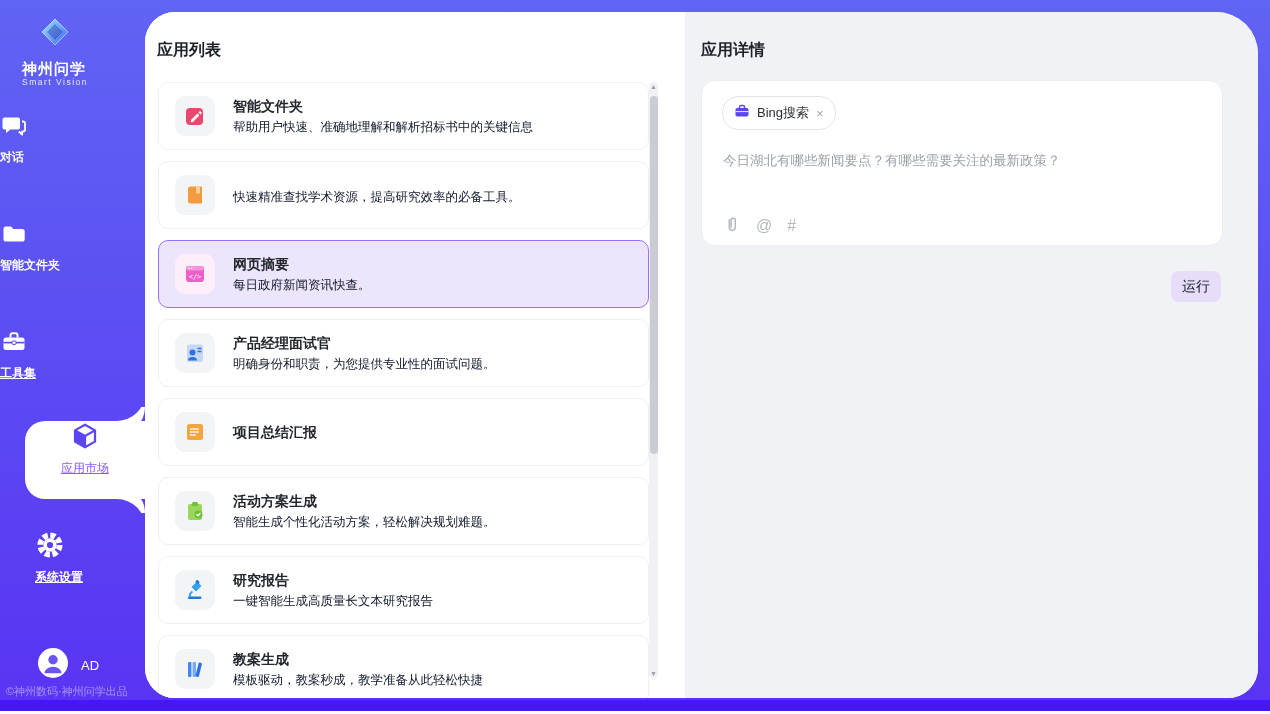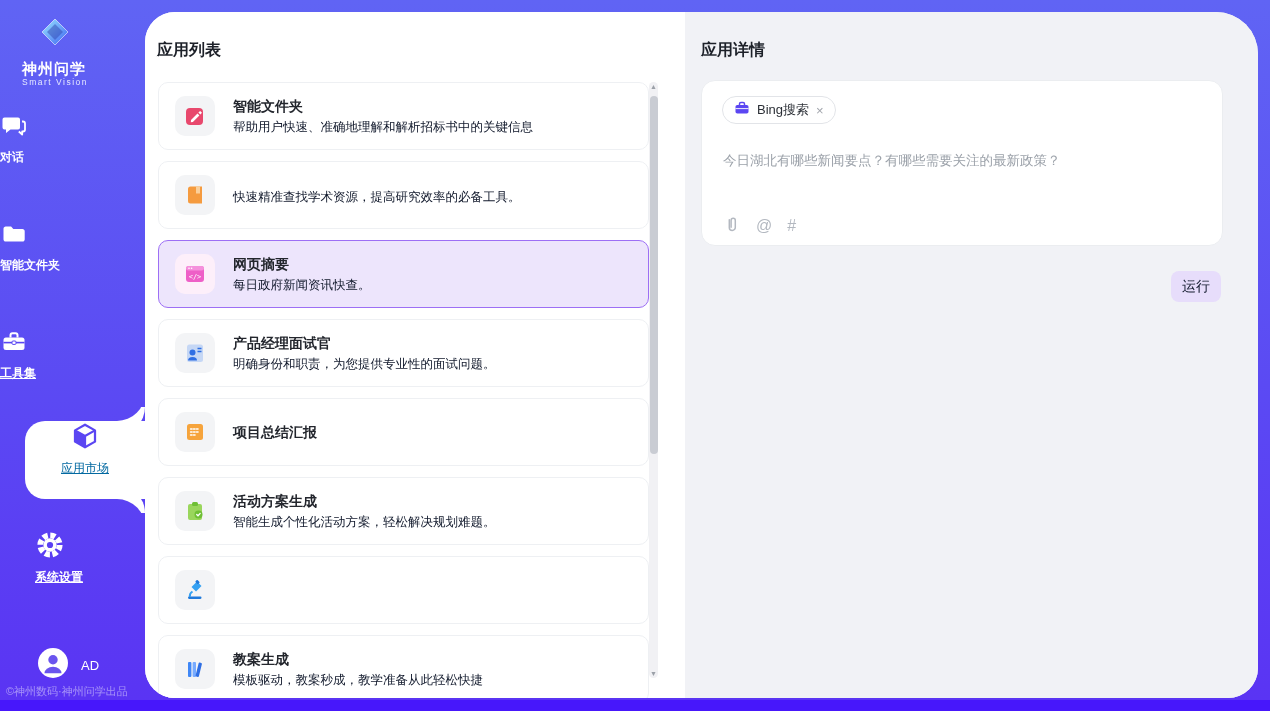--- a/index.html
+++ b/index.html
@@ -27,21 +27,21 @@
   .ni-tools  { top:328px; }
   .ni-gear   { top:530px;padding-left:35px; }
 
   
   .active-tab { position:absolute; left:25px; top:421px; width:120px; height:78px;
                 background:#ffffff; border-radius:20px 0 0 20px; text-align:center; cursor:pointer; }
   .active-tab::before { content:""; position:absolute; right:0; top:-28px; width:28px; height:28px;
                 background:transparent; border-bottom-right-radius:28px; box-shadow:0 14px 0 0 #ffffff; }
   .active-tab::after { content:""; position:absolute; right:0; bottom:-28px; width:28px; height:28px;
                 background:transparent; border-top-right-radius:28px; box-shadow:0 -14px 0 0 #ffffff; }
-  .active-tab .nav-label { color:#0369a1; text-decoration:underline; }
+  .active-tab .nav-label { color:#8b5cf6; text-decoration:underline; }
   .active-tab .nico { margin-top:9px; }
 
   .user-row { position:absolute; left:38px; top:648px; display:flex; align-items:center; gap:13px; cursor:pointer; }
   .user-name { color:#ffffff; font-size:13px; }
   .sidebar-footer { position:absolute; left:6px; top:684px; color:rgba(255,255,255,.45); font-size:11px; white-space:nowrap; }
 
   
   .content { position:absolute; left:145px; top:12px; width:1113px; height:686px;
              border-radius:30px 42px 30px 30px; overflow:hidden; display:flex; background:#f1f2f6; }
   .panel-list { position:relative; width:540px; background:#ffffff; flex:none; }
@@ -63,21 +63,21 @@
   
   .scrollbar { position:absolute; right:27px; top:70px; bottom:20px; width:9px;
                background:#f1f1f4; border-radius:5px; }
   .sb-arrow { position:absolute; left:0; width:9px; text-align:center; font-size:7px; color:#9ba0a8; cursor:pointer; }
   .sb-up { top:1px; } .sb-down { bottom:1px; }
   .sb-thumb { position:absolute; left:0.5px; top:14px; width:8px; height:358px; background:#c9ccd3; border-radius:4px; cursor:pointer; }
 
   
   .detail-card { position:absolute; left:16px; top:68px; width:522px; height:166px; background:#ffffff;
                  border:1px solid #ebedf0; border-radius:14px; }
-  .tag { position:absolute; left:20px; top:15px; height:28px; display:inline-flex; align-items:center;
+  .tag { position:absolute; left:20px; top:15px; height:34px; display:inline-flex; align-items:center;
          gap:7px; border:1px solid #e2e4e8; border-radius:16px; padding:0 11px; background:#fff; cursor:pointer; }
   .tag-label { font-size:13px; color:#2b2f36; }
   .tag-close { font-size:13px; color:#a0a4ab; cursor:pointer; line-height:1; }
   .query { position:absolute; left:21px; top:70px; right:20px; font-size:13.5px; color:#9ba1a9;
            line-height:19px; cursor:text; }
   .tools { position:absolute; left:21px; top:134px; display:flex; align-items:center; gap:15px; }
   .tool-glyph { font-size:16px; color:#b3b8c0; cursor:pointer; line-height:1; }
   .run-btn { position:absolute; top:259px; right:37px; width:50px; height:31px; background:#e7ddfb;
              color:#0f172a; border:none; border-radius:8px; font-size:14px; cursor:pointer;
              font-family:"Liberation Sans", sans-serif; }
@@ -269,20 +269,24 @@
 
         <div class="app-card">
           <span class="tile">
             <svg width="22" height="22" viewBox="0 0 22 22">
               <path d="M13 2.5 l4.5 4.5 -5.5 5.5 -4.5 -4.5 z" fill="#35a1f2"></path>
               <rect x="11.5" y="1.5" width="4" height="3" rx="1" transform="rotate(45 13.5 3)" fill="#1f79db"></rect>
               <path d="M8.5 12.5 q-3.2 2-2.6 5.2" stroke="#35a1f2" fill="none" stroke-width="2"></path>
               <rect x="4" y="17.6" width="13.5" height="2.3" rx="1.1" fill="#1f79db"></rect>
             </svg>
           </span>
+          <div>
+            <div class="card-title">研究报告</div>
+            <div class="card-desc">一键智能生成高质量长文本研究报告</div>
+          </div>
         </div>
 
         <div class="app-card">
           <span class="tile">
             <svg width="22" height="22" viewBox="0 0 22 22">
               <rect x="4" y="4" width="3.4" height="15" rx="1" fill="#3f87f6"></rect>
               <rect x="8.6" y="4" width="3.4" height="15" rx="1" fill="#77abff"></rect>
               <rect x="13" y="4.5" width="3.4" height="14.5" rx="1" transform="rotate(14 14.7 12)" fill="#2f6fe4"></rect>
             </svg>
           </span>

